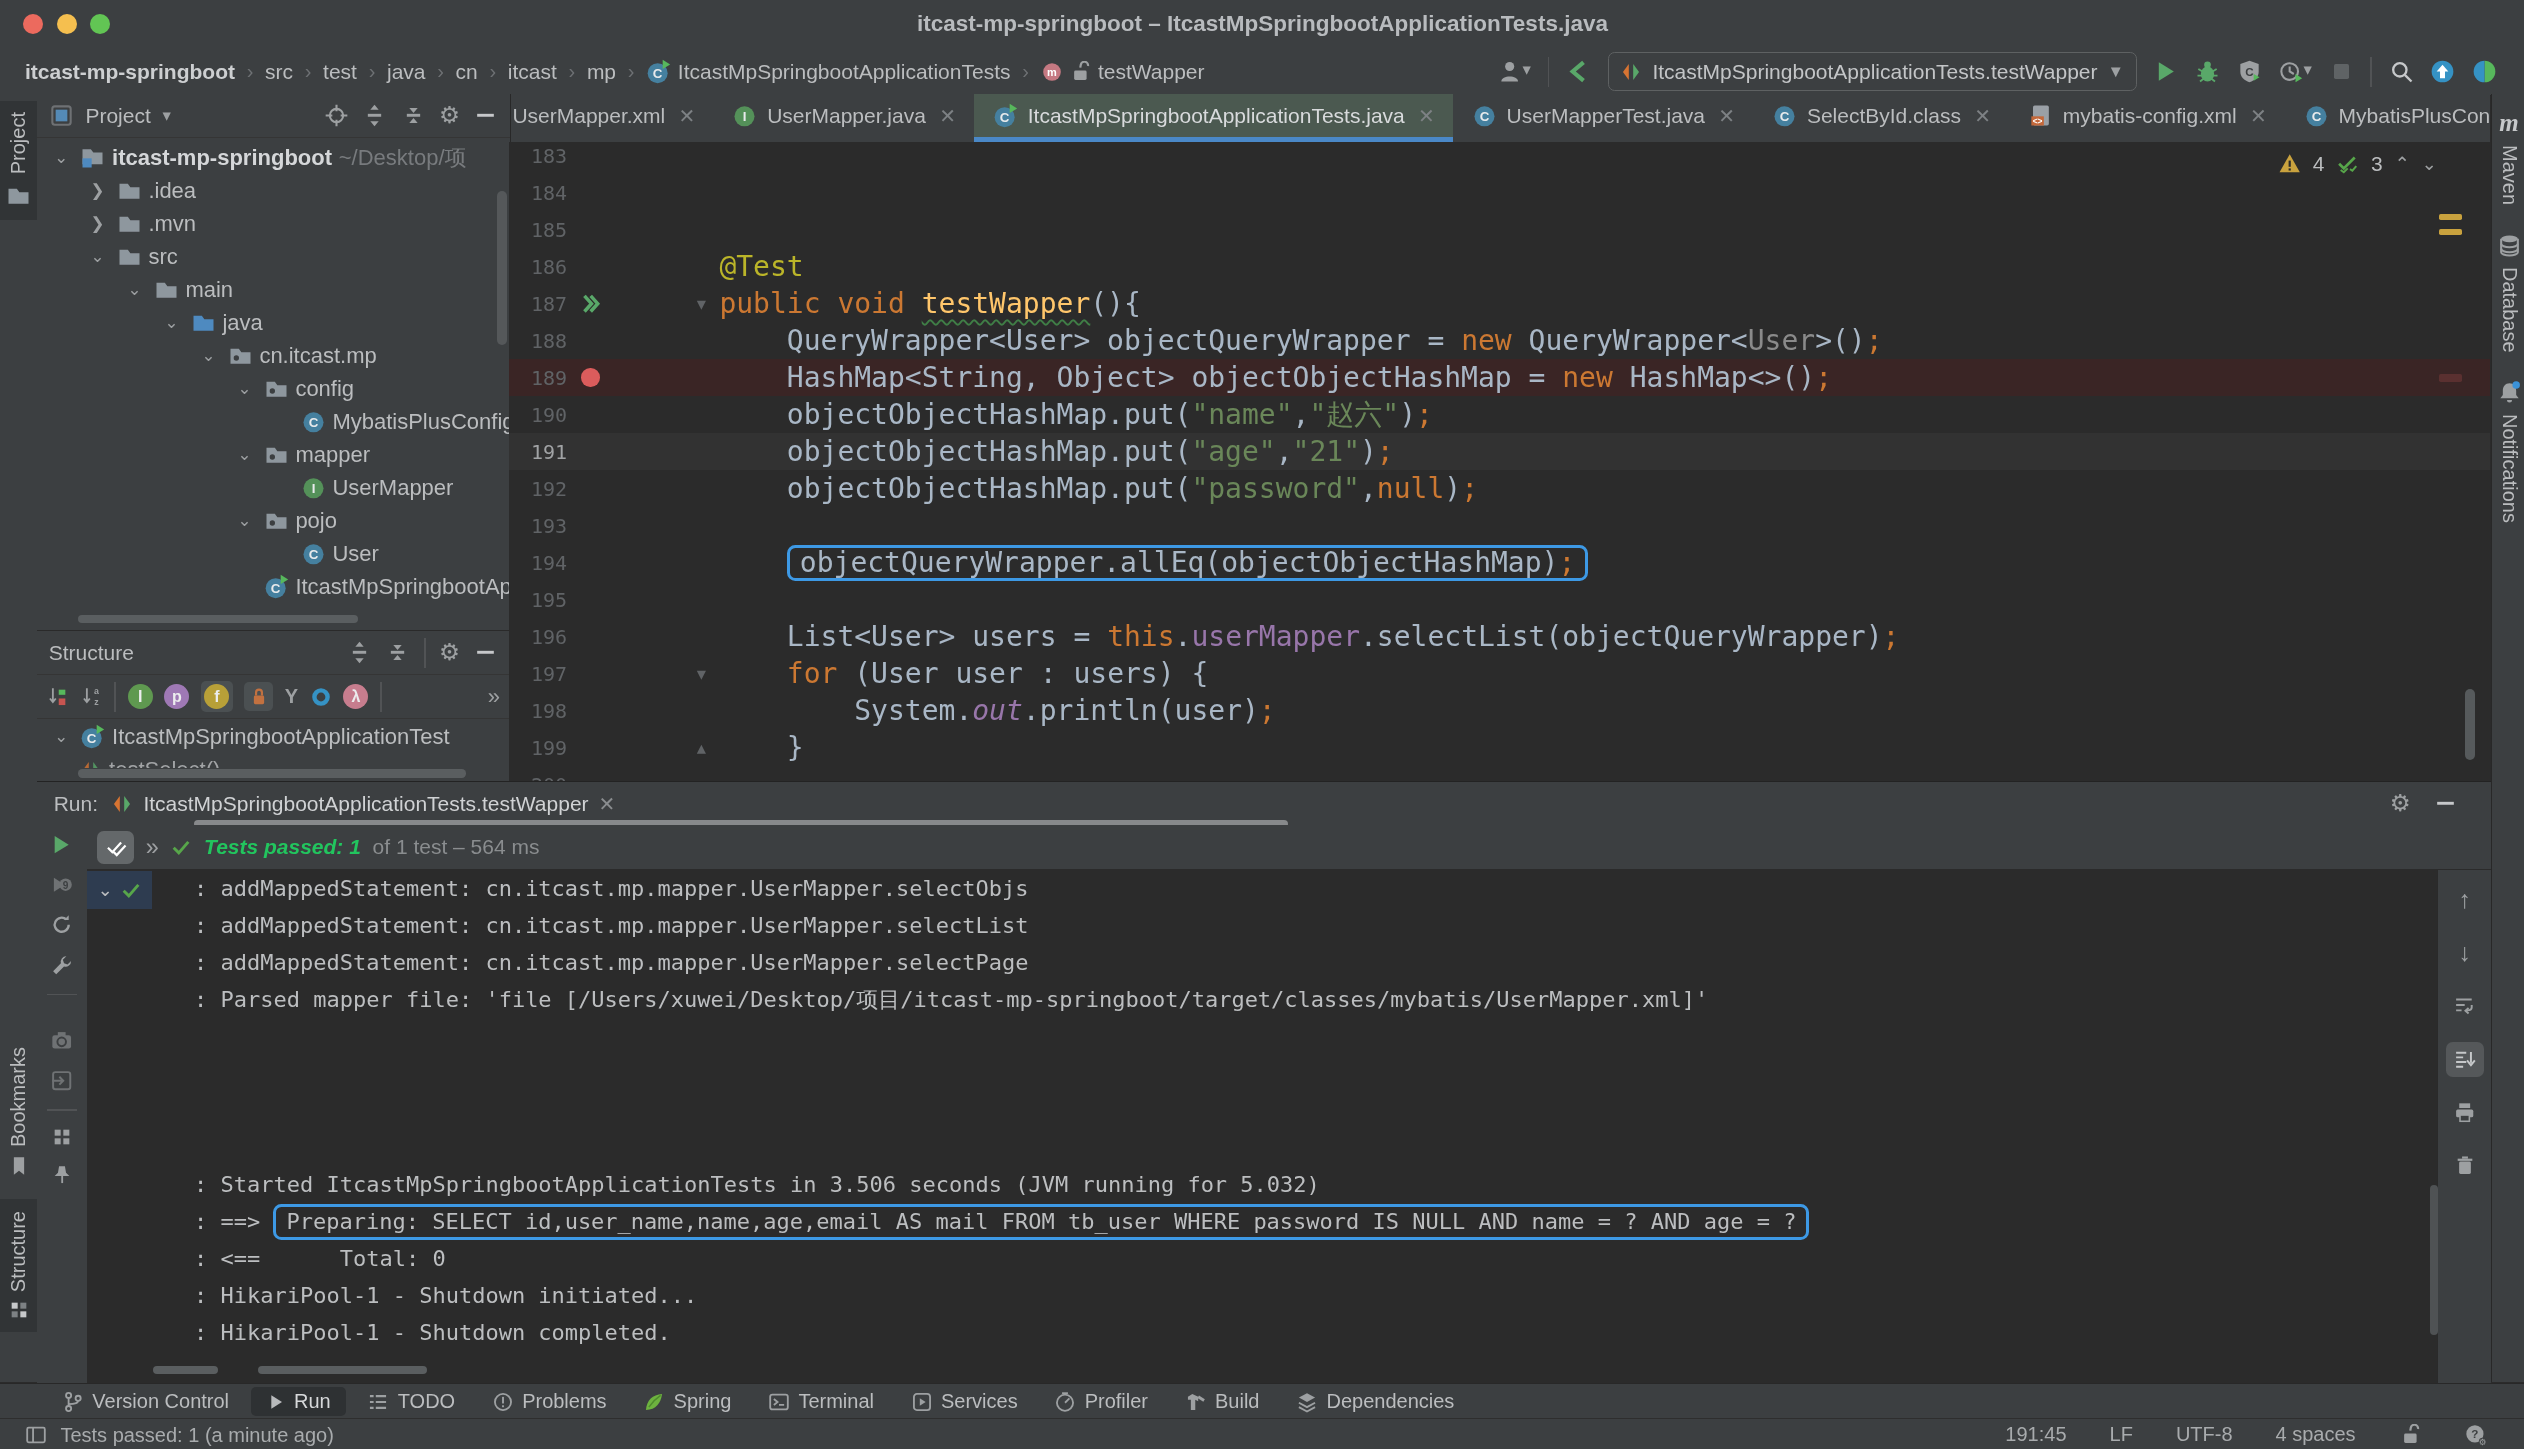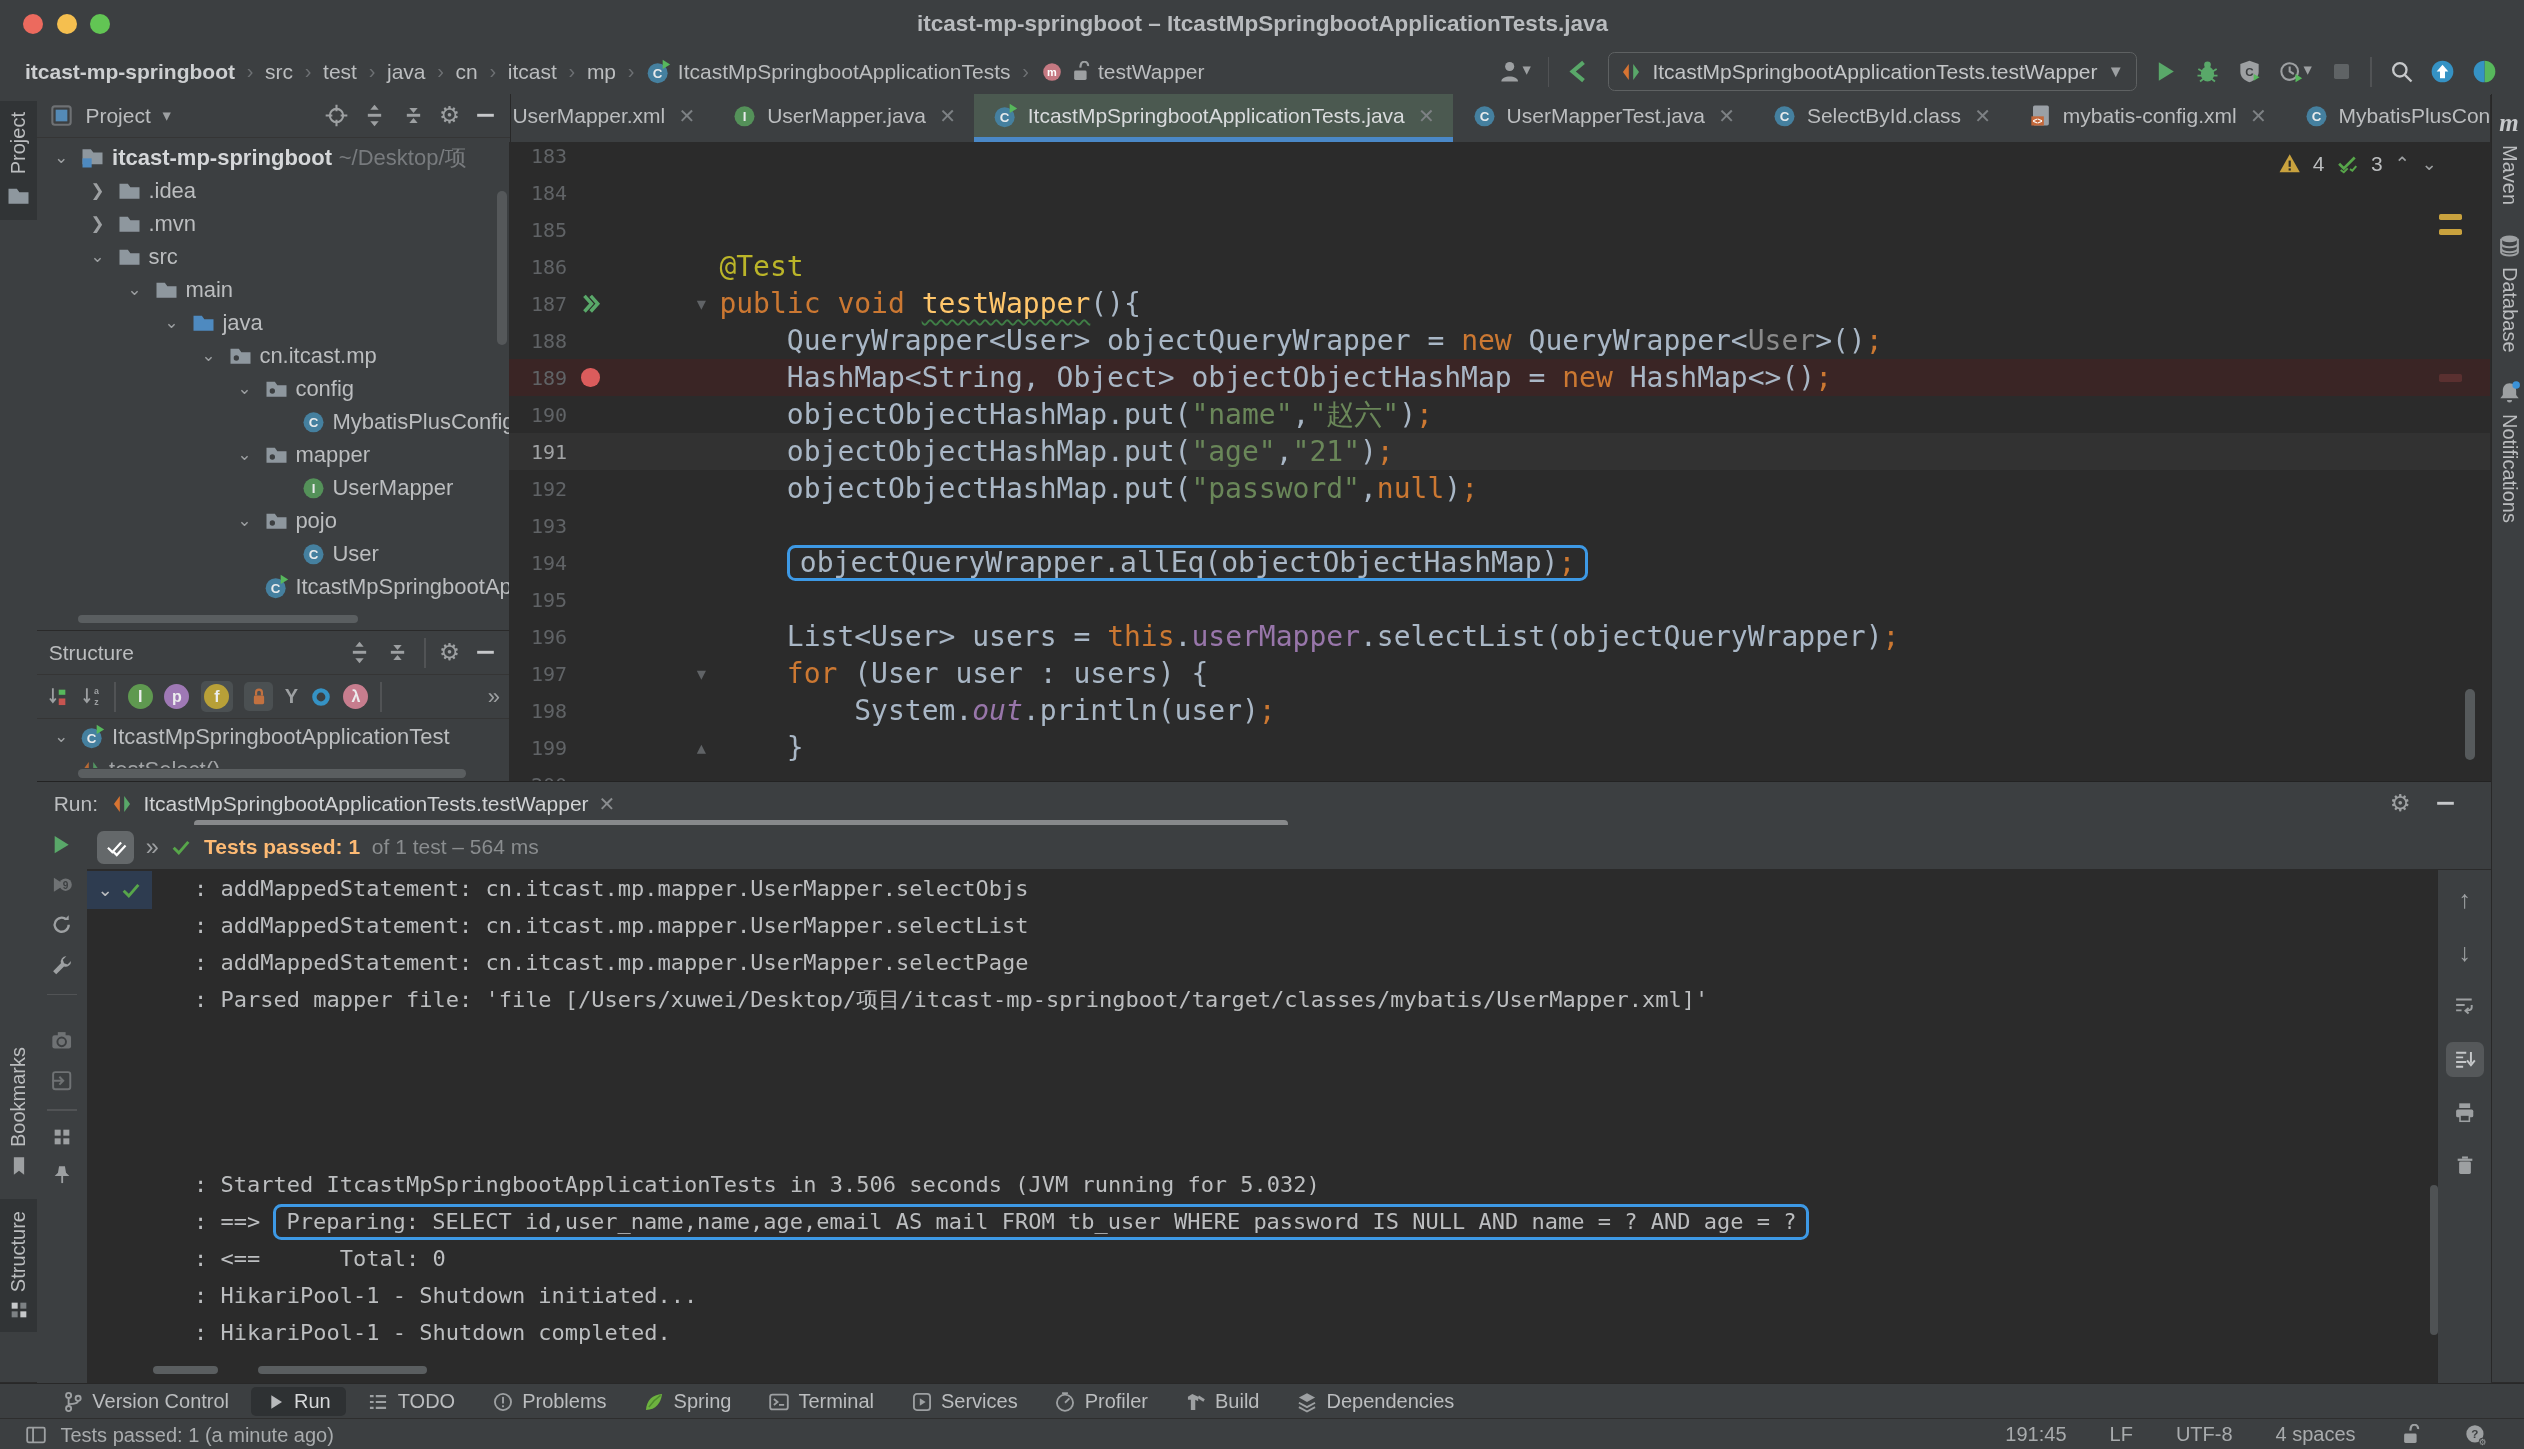--- a/index.html
+++ b/index.html
@@ -98,21 +98,21 @@
 
   
   .run-panel{position:absolute;left:37px;top:781px;width:2454px;height:602px;background:#2B2B2B;border-top:1.7px solid #232323;}
   .run-header{position:absolute;left:0;top:0;right:0;height:43px;background:#3C3F41;display:flex;align-items:center;gap:13.4px;padding:0 16.7px;font-size:21px;}
   .run-tab{display:flex;align-items:center;gap:10px;color:#D0D2D4;}
   .run-header .close{color:#8A8D8F;font-size:20px;}
   .rh-icons{margin-left:auto;display:flex;align-items:center;gap:22px;padding-right:16.7px;}
   .run-scrollpill{position:absolute;left:157px;top:38px;width:1094px;height:7.5px;border-radius:4.2px;background:#87898B;}
   .test-status{position:absolute;left:50px;top:43px;right:0;height:44px;background:#3C3F41;display:flex;align-items:center;gap:11.7px;padding-left:10px;font-size:21px;}
   .filter-box{width:37px;height:33px;background:#64686A;border-radius:6.7px;display:flex;align-items:center;justify-content:center;}
-  .ts-bold{color:#fdba74;font-weight:bold;}
+  .ts-bold{color:#22c55e;font-weight:bold;font-style:italic;}
   .ts-gray{color:#8A8D8F;}
   .run-left-tools{position:absolute;left:0;top:43px;width:50px;bottom:0;background:#3C3F41;display:flex;flex-direction:column;align-items:center;gap:16.7px;padding-top:8.3px;}
   .tool-sep{width:30px;height:1.7px;background:#515355;}
   .tree-cell{position:absolute;left:50px;top:89px;width:65px;height:38px;background:#2E3C50;display:flex;align-items:center;justify-content:center;gap:6.7px;color:#BBBDBF;font-size:18.4px;}
   .console{position:absolute;left:50px;top:88px;right:53px;bottom:25px;overflow:hidden;}
   .console-line{height:37px;display:flex;align-items:flex-end;padding-left:107px;}
   .console-line pre{font-size:22px;color:#BCBEC0;line-height:37px;white-space:pre;}
   .console .code-box{border-width:3.3px;}
   .run-right-tools{position:absolute;right:0;top:88px;width:53px;bottom:0;background:#3C3F41;border-left:0.8px solid #2a2a2a;
                    display:flex;flex-direction:column;align-items:center;gap:18.4px;padding-top:11.7px;}
@@ -120,21 +120,21 @@
   .rt-btn.on{background:#55585A;color:#C6C8CA;}
   .console-vthumb{position:absolute;right:53px;top:403px;width:8.3px;height:150px;border-radius:4.2px;background:#4F5254;}
 
   
   .bottom-bar{position:absolute;left:0;top:1383px;width:2525px;height:35px;background:#3C3F41;border-top:0.8px solid #282828;
               display:flex;align-items:center;gap:6.7px;padding-left:47px;font-size:20px;}
   .bb-item{display:flex;align-items:center;gap:8.3px;padding:3.3px 15px;border-radius:5px;color:#BBBDBF;}
   .bb-item.selected{background:#2E3133;color:#D6D8DA;}
   .status-bar{position:absolute;left:0;top:1418px;width:2525px;height:32px;background:#3C3F41;border-top:0.8px solid #2e2e2e;
               display:flex;align-items:center;font-size:20px;color:#A8ABAD;}
-  .sb-left{display:flex;align-items:flex-start;gap:13.4px;padding-left:25px;}
+  .sb-left{display:flex;align-items:flex-start;gap:13.4px;padding-left:13px;margin-left:12px;}
   .sb-right{margin-left:auto;display:flex;align-items:center;gap:43px;padding-right:38px;}
   .g28{font-size:23.4px;color:#9DA0A2;line-height:1;}
 </style>
 </head>
 <body>
 
 <div class="app">
 
   <div class="titlebar">
     <div class="traffic">

